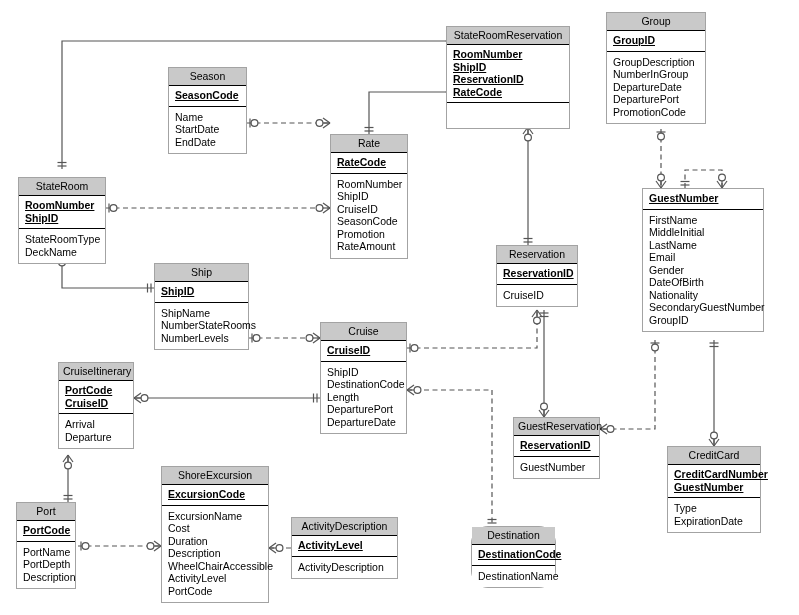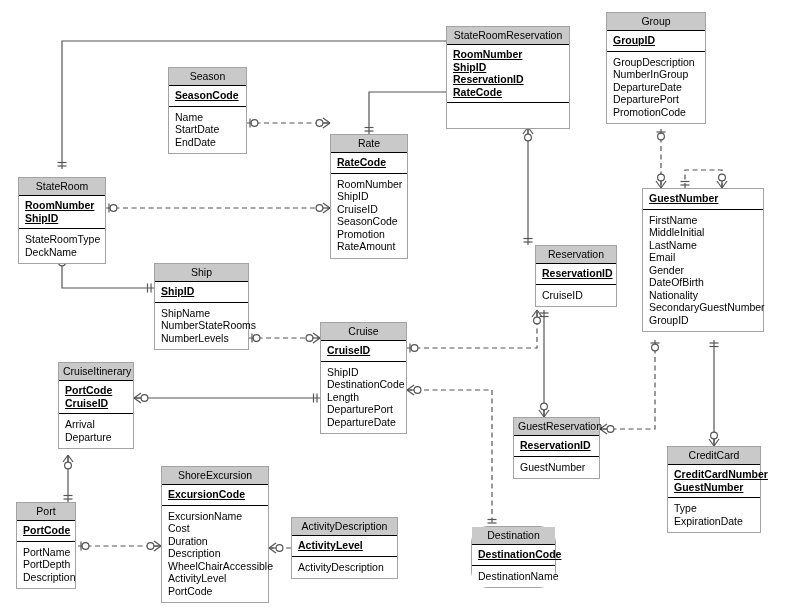--- a/index.html
+++ b/index.html
@@ -340,21 +340,21 @@
         <div class="attr-field">MiddleInitial</div>
         <div class="attr-field">LastName</div>
         <div class="attr-field">Email</div>
         <div class="attr-field">Gender</div>
         <div class="attr-field">DateOfBirth</div>
         <div class="attr-field">Nationality</div>
         <div class="attr-field">SecondaryGuestNumber</div>
         <div class="attr-field">GroupID</div>
       </div>
     </div>
-    <div class="entity" style="left: 496px; top: 245px; width: 82px; margin-left: 39px;">
+    <div class="entity" style="left: 496px; top: 245px; width: 82px;">
       <div class="entity-title">Reservation</div>
       <div class="entity-keys">
         <div class="key-field">ReservationID</div>
       </div>
       <div class="entity-attrs">
         <div class="attr-field">CruiseID</div>
       </div>
     </div>
     <div class="entity" style="left: 154px; top: 263px; width: 95px;">
       <div class="entity-title">Ship</div>

